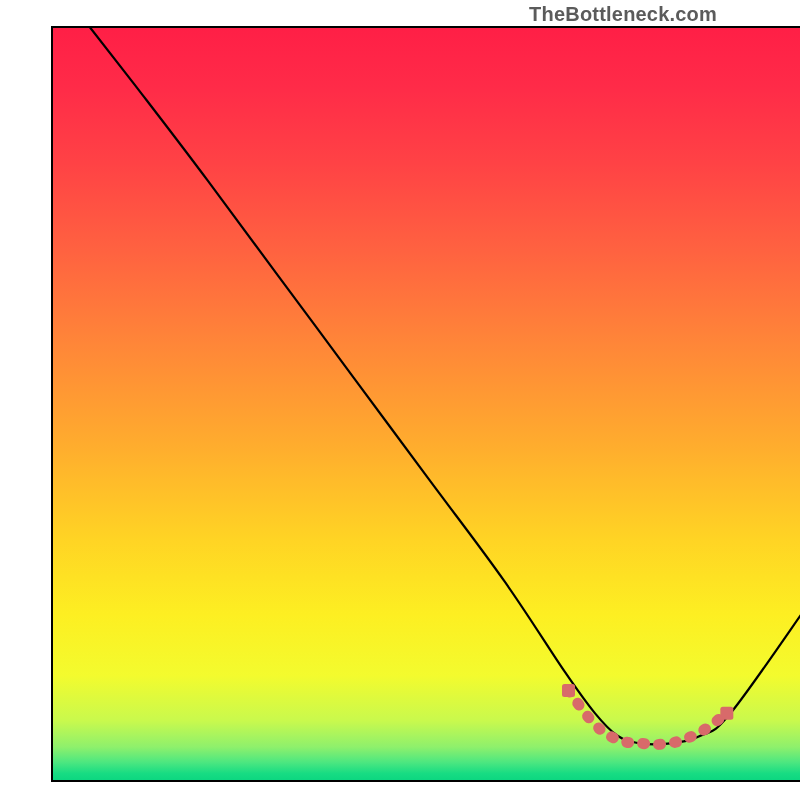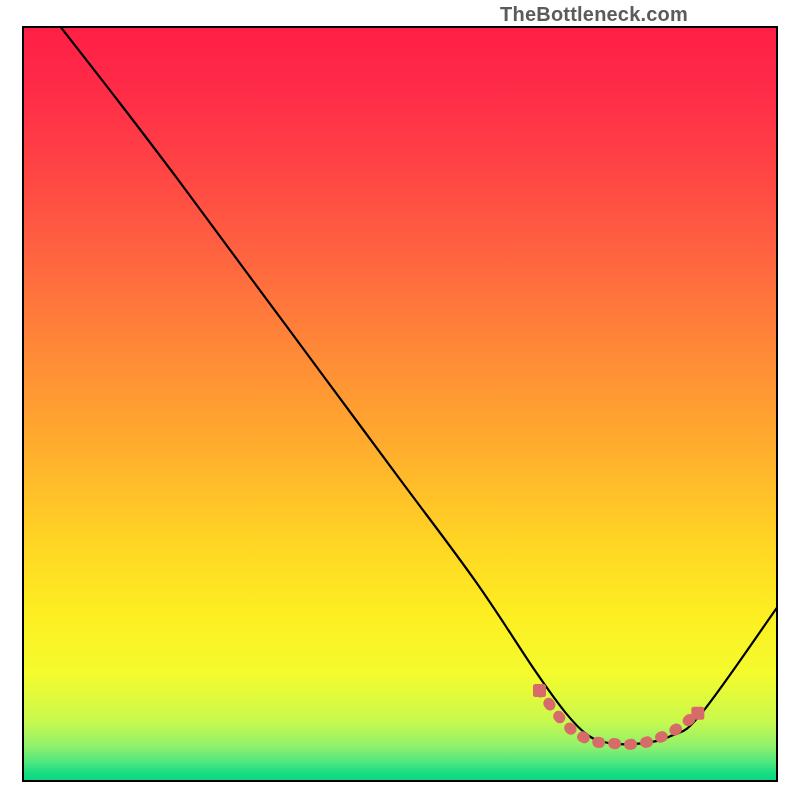--- a/index.html
+++ b/index.html
@@ -8,20 +8,21 @@
     width: 800px;
     height: 800px;
     background: #ffffff;
     font-family: Arial, Helvetica, sans-serif;
     overflow: hidden;
   }
   .wrap {
     position: relative;
     width: 696px;
     height: 800px;
+    margin-left: 29px;
   }
   .watermark {
     position: absolute;
     top: 3px;
     right: 8px;
     font-size: 20px;
     font-weight: 600;
     color: #5b5b5b;
     letter-spacing: 0.2px;
     z-index: 5;

